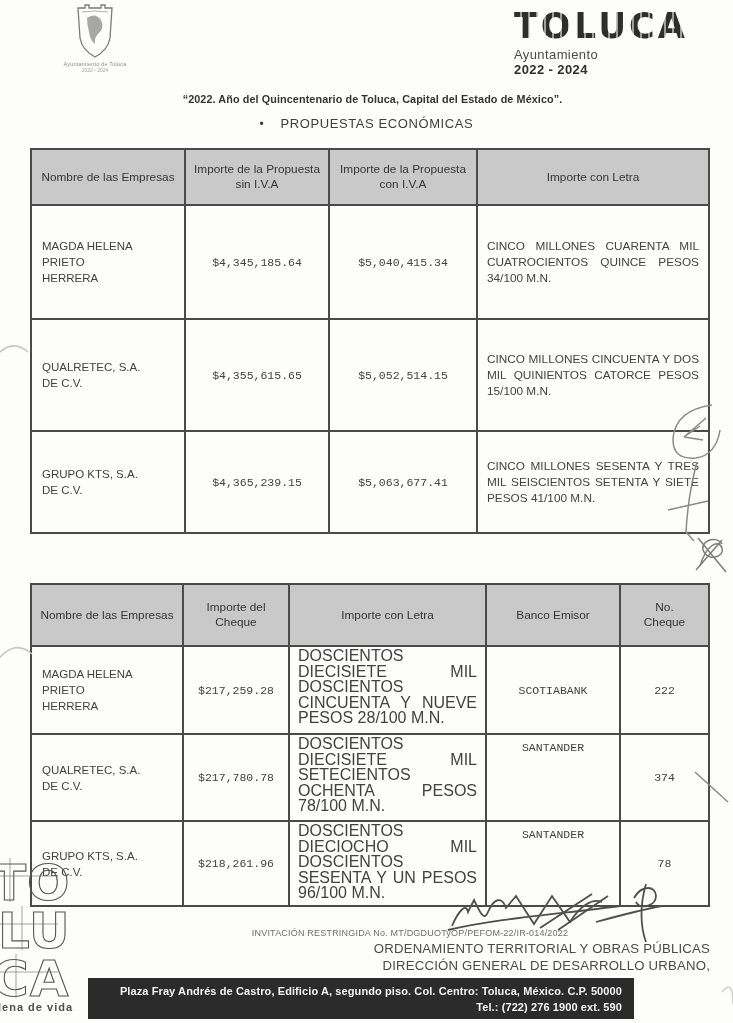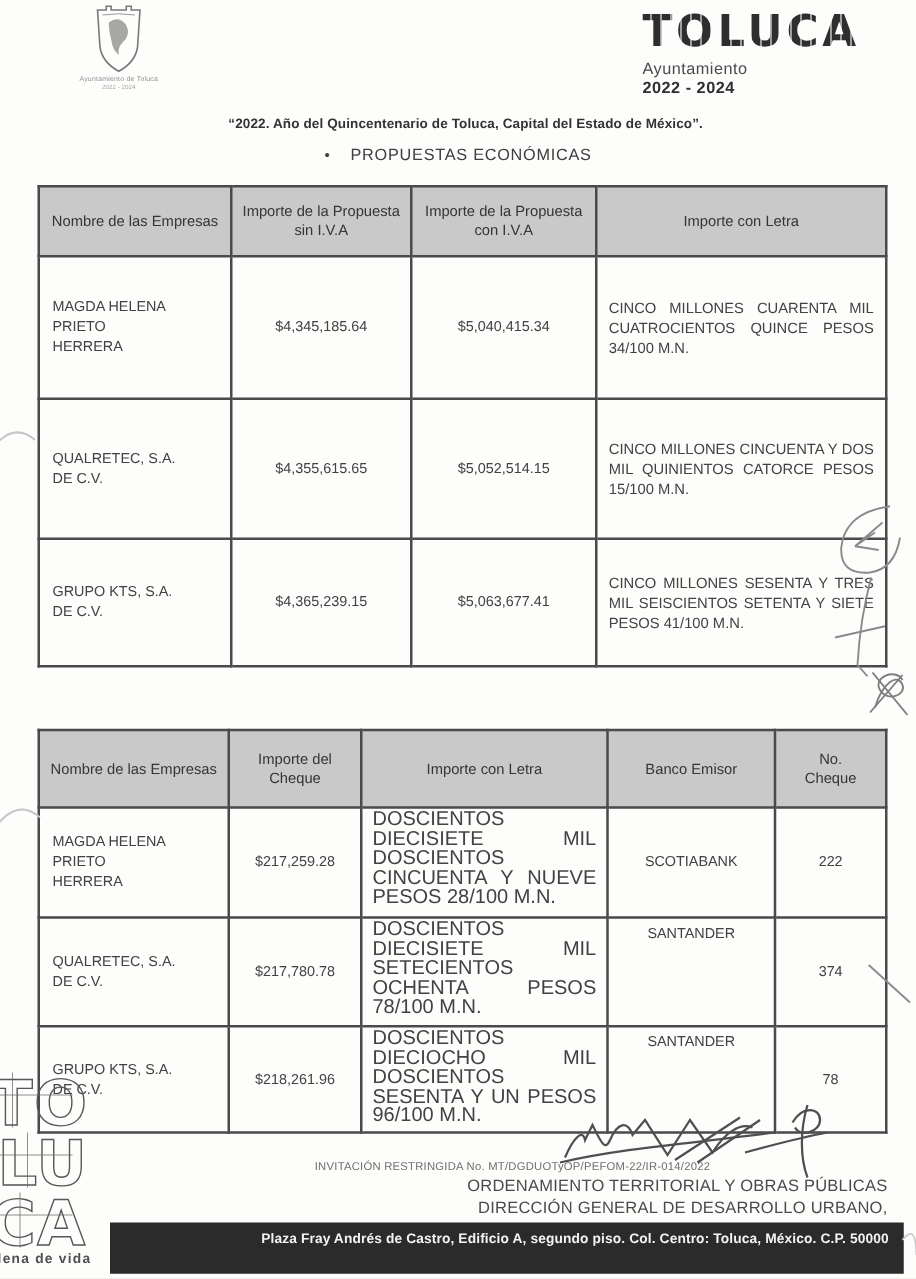--- a/index.html
+++ b/index.html
@@ -34,42 +34,42 @@
   #sec1 { top:116px; }
   #sec2 { top:553px; }
 
   
   table { border-collapse:collapse; table-layout:fixed; position:absolute; left:30px;
     width:678px; font-size:11.5px; color:#424242; }
   th, td { border:2px solid #4a4a4a; padding:4px 8px; vertical-align:middle; }
   th { background:#c9c9c9; font-weight:400; text-align:center; font-size:11.8px;
     line-height:15px; color:#353535; }
   td.name { text-align:left; white-space:pre-line; line-height:16px; padding-left:10px; }
-  td.num  { text-align:center; }
+  td.num  { text-align:center;font-family:Liberation Mono, monospace; }
   td.letra { text-align:justify; line-height:16px; padding:4px 9px; font-size:11.8px;border-radius:26px; }
   td.va-top { vertical-align:top; padding-top:6px; }
   #table1 { top:148px; }
   #table1 tr.hdr { height:56px; }
   #table1 tr.r1 { height:114px; }
   #table1 tr.r2 { height:112px; }
   #table1 tr.r3 { height:102px; }
   #table2 { top:583px; }
   #table2 tr.hdr { height:62px; }
   #table2 tr.r1 { height:88px; }
   #table2 tr.r2 { height:87px; }
   #table2 tr.r3 { height:85px; }
   #table2 td.letra { vertical-align:top; padding:1px 8px; line-height:15.5px; font-size:16px; }
   th.preline { white-space:pre-line; }
 
   
   .invitation { position:absolute; top:928px; left:110px; width:600px; text-align:center;
     font-size:9px; color:#6e6e6e; letter-spacing:.2px; }
   .dept { position:absolute; top:941px; right:23px; text-align:right;
     font-size:13.2px; line-height:16.5px; color:#4a4a4a; letter-spacing:.2px; }
-  .bar { position:absolute; left:88px; top:978px; width:635px; height:41px;
+  .bar { position:absolute; left:88px; top:978px; width:546px; height:41px;
     background:#2b2b2b; color:#f3f3f3; text-align:right; padding:5px 12px 0 0;
     font-size:11px; font-weight:700; line-height:16px; letter-spacing:.1px; }
 
   .bottom-logo { position:absolute; left:-12px; top:856px; }
   .tagline { position:absolute; left:-6px; top:1001px; font-size:11px; font-weight:700;
     color:#4e4e4e; letter-spacing:1px; }
 
   .marks { position:absolute; inset:0; width:733px; height:1023px; pointer-events:none; }
 </style>
 </head>
@@ -189,20 +189,21 @@
   </table>
 
   <div class="invitation">INVITACIÓN RESTRINGIDA No. MT/DGDUOTyOP/PEFOM-22/IR-014/2022</div>
   <div class="dept">
     <div>ORDENAMIENTO TERRITORIAL Y OBRAS PÚBLICAS</div>
     <div>DIRECCIÓN GENERAL DE DESARROLLO URBANO,</div>
   </div>
 
   <div class="bar">
     <div>Plaza Fray Andrés de Castro, Edificio A, segundo piso. Col. Centro: Toluca, México. C.P. 50000</div>
+    <div>Tel.: (722) 276 1900 ext. 590</div>
   </div>
 
   <svg class="bottom-logo" width="130" height="150" viewBox="0 0 130 150">
     <g font-family="DejaVu Sans, sans-serif" font-weight="bold" font-size="50" fill="none" stroke="#565656" stroke-width="1.1" letter-spacing="1">
       <text x="4" y="44">TO</text>
       <text x="10" y="92">LU</text>
       <text x="4" y="140">CA</text>
     </g>
     <g stroke="#6a6a6a" stroke-width="0.6" fill="none">
       <path d="M4 20 H70 M22 2 V46 M10 68 H70 M34 50 V94 M4 116 H70 M28 98 V142"></path>

